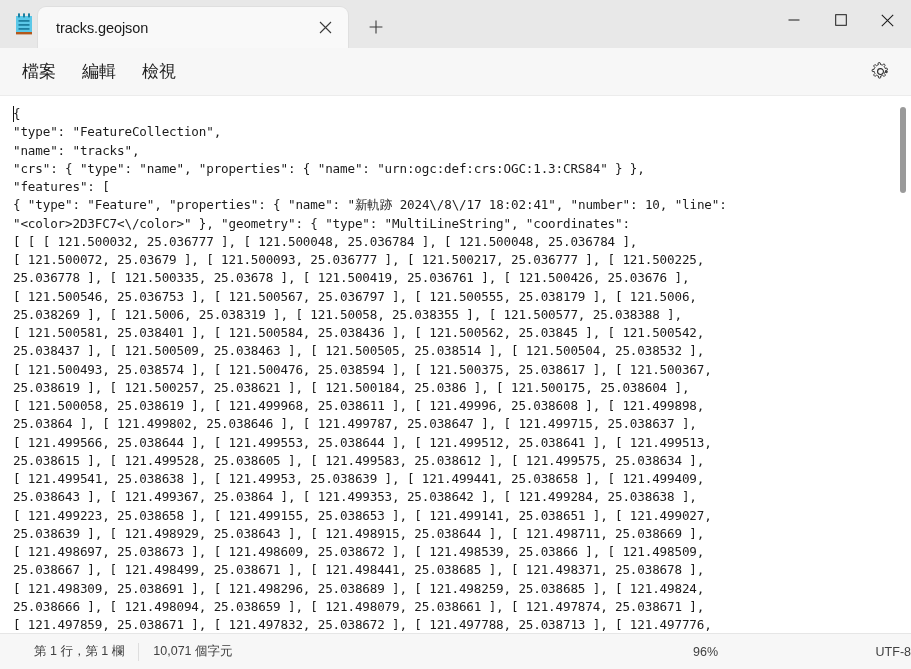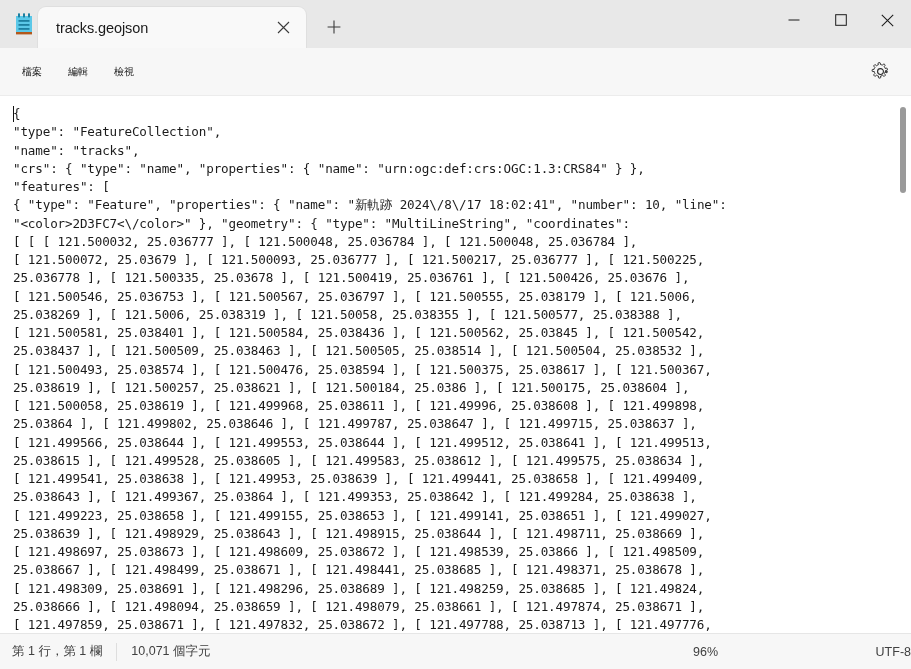--- a/index.html
+++ b/index.html
@@ -54,21 +54,21 @@
     display: flex;
     align-items: flex-end;
     height: 48px;
     flex: 1 1 auto;
     min-width: 0;
   }
 
   .tab {
     position: relative;
     height: 41px;
-    width: 268px;
+    width: 310px;
     background: #f9f9f9;
     border-radius: 8px 8px 0 0;
     display: flex;
     align-items: center;
     box-sizing: border-box;
     padding: 0 8px 0 18px;
     box-shadow: 0 0 0 1px rgba(0,0,0,0.035);
   }
   .tab-title {
     font-size: 14.5px;
@@ -123,21 +123,21 @@
   .menubar {
     position: relative;
     height: 47px;
     background: #f7f7f7;
     display: flex;
     align-items: center;
     flex: 0 0 auto;
     border-bottom: 1px solid #ececec;
   }
   .menu-item {
-    font-size: 10px;
+    font-size: 17px;
     color: #202020;
     padding: 5px 10px;
     margin-left: 6px;
     border-radius: 4px;
     white-space: nowrap;
   }
   .menu-item:first-of-type { margin-left: 12px; }
   .menu-spacer { flex: 1 1 auto; }
   .settings-btn {
     width: 34px;
@@ -205,21 +205,21 @@
     height: 35px;
     background: #f7f7f7;
     border-top: 1px solid #e6e6e6;
     display: flex;
     align-items: center;
     flex: 0 0 auto;
     font-size: 12.5px;
     color: #404040;
   }
   .sb-cell { padding: 0 0; white-space: nowrap; }
-  .sb-pos  { margin-left: 12px; }
+  .sb-pos  { margin-left: 34px; }
   .sb-sep-gap { flex: 1 1 auto; }
   .sb-zoom { width: 88px; text-align: left; }
   .sb-eol  { width: 210px; text-align: left; }
   .sb-enc  { width: 130px; text-align: right; }
   .sb-divider {
     width: 1px;
     height: 18px;
     background: #dedede;
     margin: 0 14px 0 0;
   }

